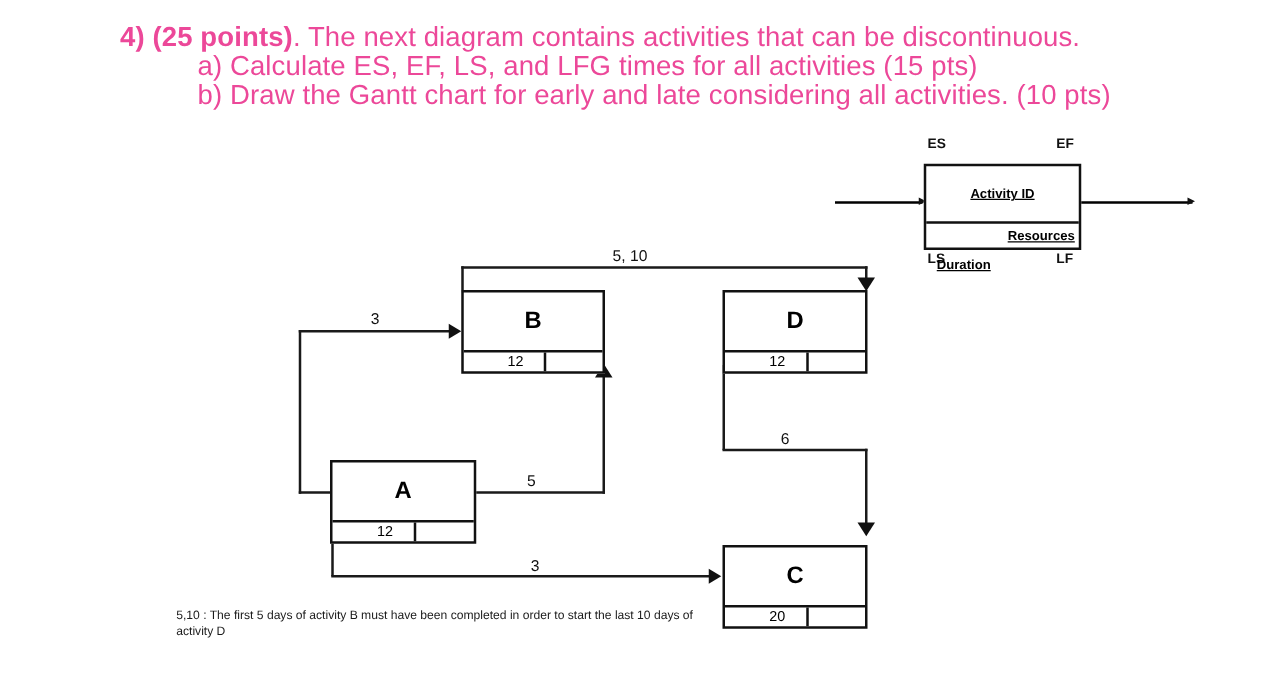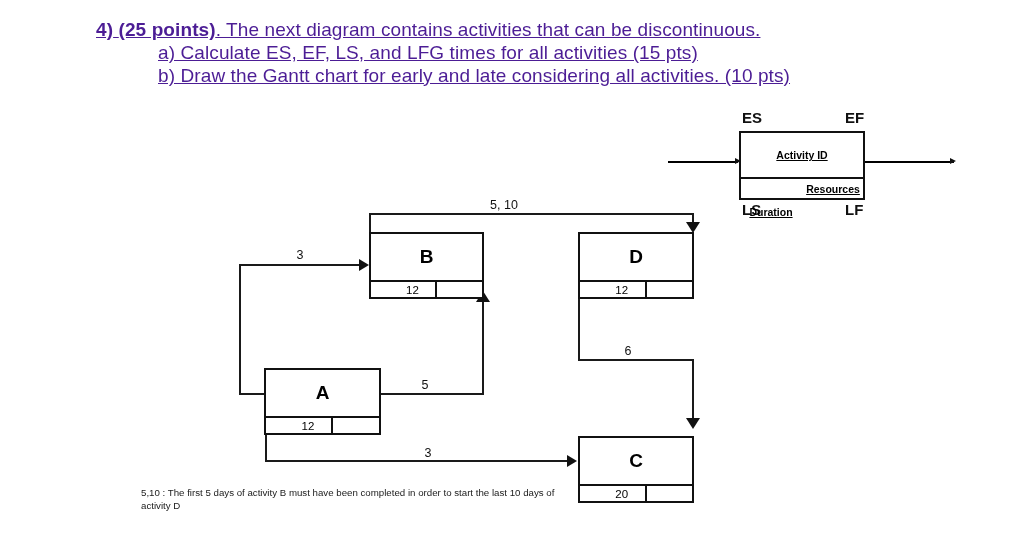--- a/index.html
+++ b/index.html
@@ -8,21 +8,21 @@
     background:#ffffff;
     font-family:"Liberation Sans", sans-serif;
     color:#000000;
     position:relative;
     overflow:hidden;
   }
   .page{position:absolute;inset:0;}
 
   
   .qblock{position:absolute;left:96px;top:18px;width:830px;}
-  .qline{font-size:19px;line-height:23px;color:#4c1d95;white-space:pre;letter-spacing:0.1px;text-decoration:underline;}
+  .qline{font-size:22px;line-height:23px;color:#ec4899;white-space:pre;letter-spacing:0.1px;}
   .qline.l1{font-weight:400;}
   .qline .bold{font-weight:700;}
   .qline.l2,.qline.l3{padding-left:62px;}
   .hline{position:absolute;background:#1a1a1a;height:2px;}
   .vline{position:absolute;background:#1a1a1a;width:2px;}
   .hline.thin{height:1.6px;background:#000;}
 
   
   .arw{position:absolute;width:0;height:0;}
   .arw-r{border-top:6px solid transparent;border-bottom:6px solid transparent;border-left:10px solid #111;}
@@ -50,21 +50,21 @@
 
   
   .legend{position:absolute;left:739px;top:131px;width:126px;height:69px;
           border:2px solid #111;box-sizing:border-box;background:#fff;text-decoration:underline;}
   .legend .lmain{height:44px;display:flex;align-items:center;justify-content:center;
                  font-size:10.5px;font-weight:700;box-sizing:border-box;}
   .legend .lsub{display:flex;height:21px;border-top:2px solid #111;box-sizing:border-box;}
   .legend .lsub .lcell{flex:1;display:flex;align-items:center;justify-content:center;
                        font-size:10.5px;font-weight:700;box-sizing:border-box;}
   .legend .lsub .lcell.first{border-right:2px solid #111;margin-top:33px;}
-  .legend-tag{position:absolute;font-size:15px;font-weight:700;color:#111;white-space:nowrap;}
+  .legend-tag{position:absolute;font-size:11px;font-weight:700;color:#111;white-space:nowrap;}
 
   
   .footnote{position:absolute;left:141px;top:487px;width:432px;
             font-size:9.7px;line-height:12.5px;color:#1a1a1a;}
 </style>
 </head>
 <body>
 
 <div class="page">
 

